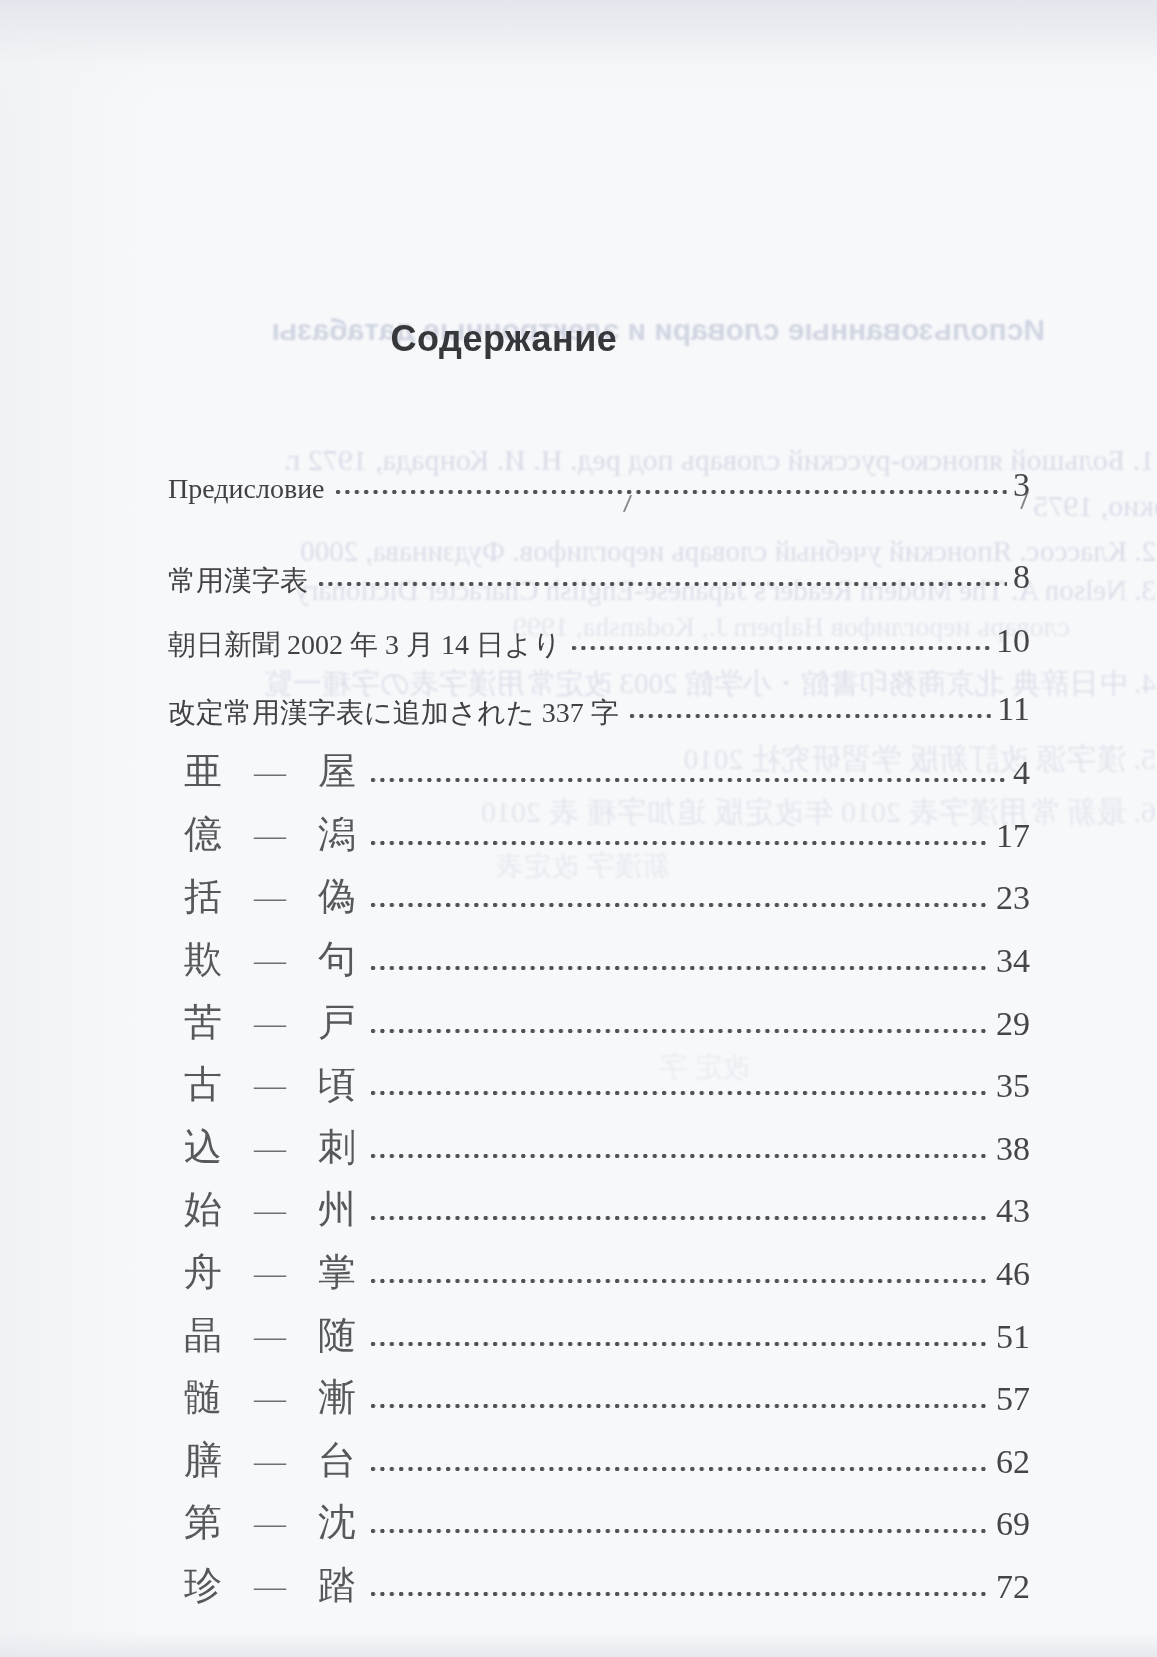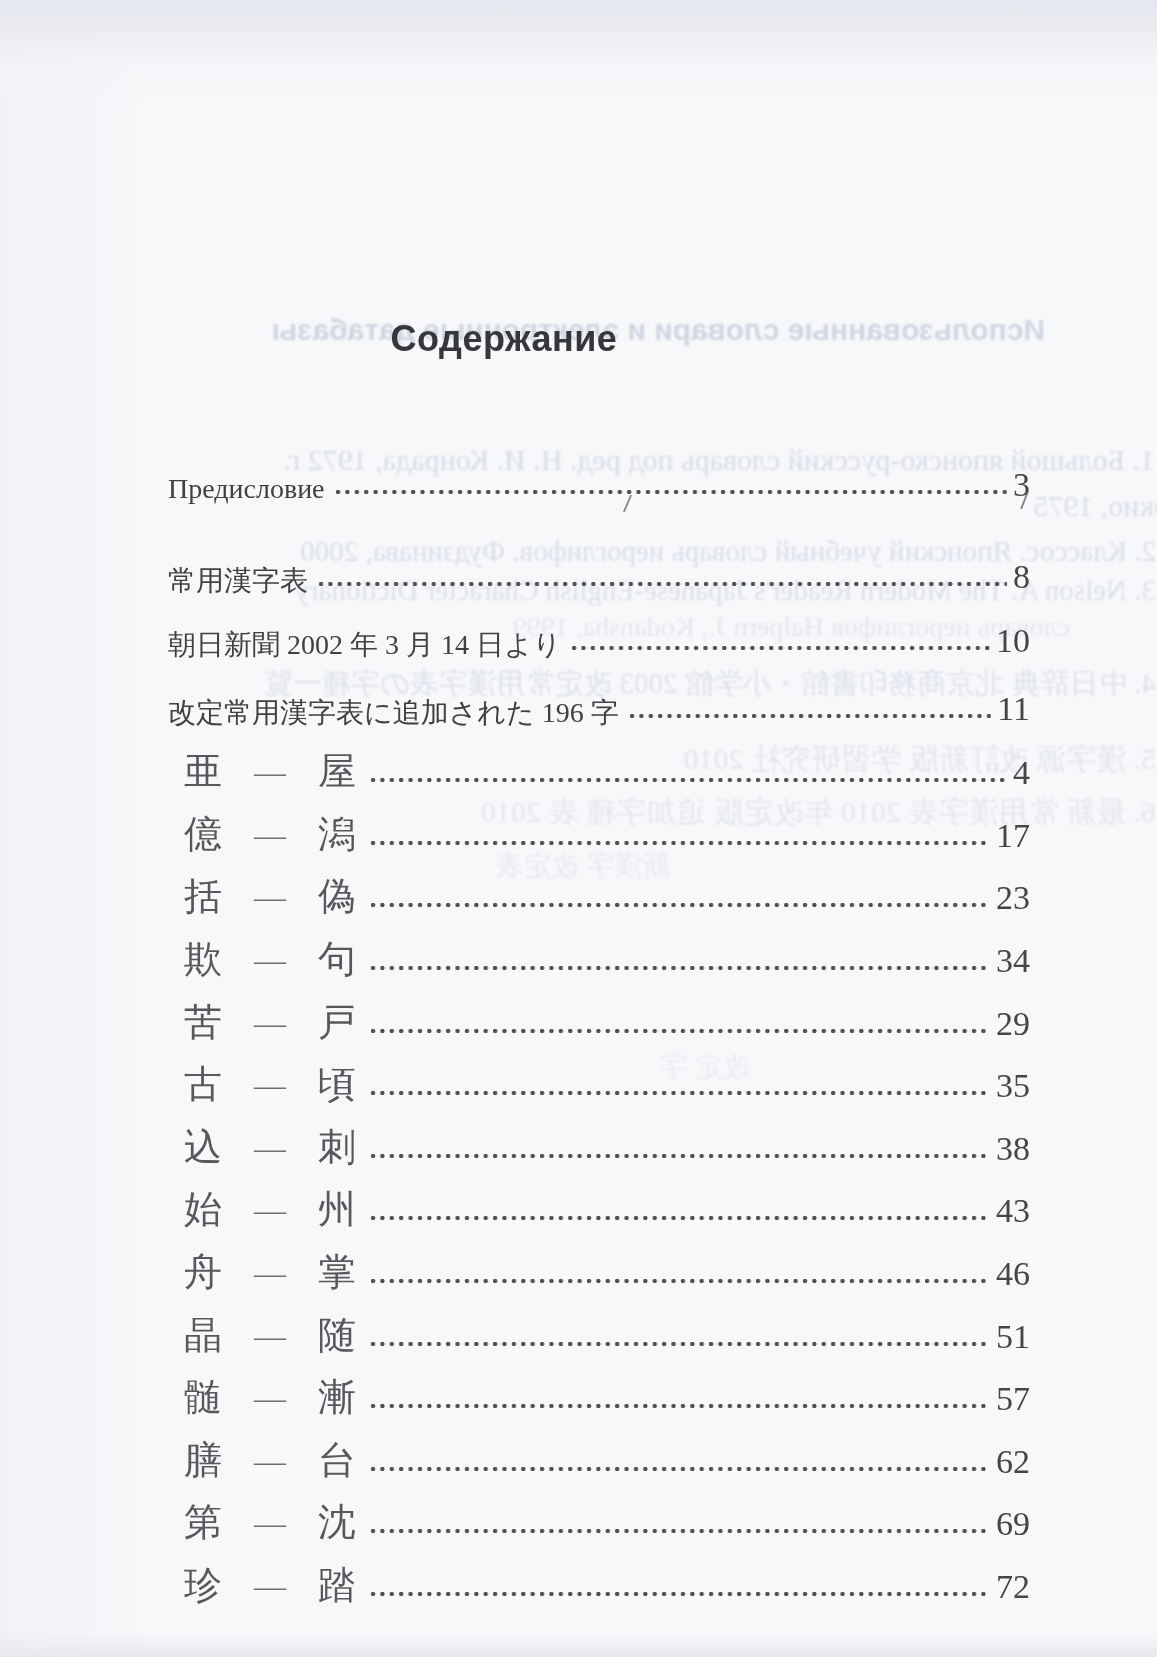--- a/index.html
+++ b/index.html
@@ -90,21 +90,21 @@
   <span class="lbl">常用漢字表</span>
   <span class="leader"></span>
   <span class="pg">8</span>
 </div>
 <div class="row r2">
   <span class="lbl">朝日新聞 2002 年 3 月 14 日より</span>
   <span class="leader"></span>
   <span class="pg">10</span>
 </div>
 <div class="row r3">
-  <span class="lbl">改定常用漢字表に追加された 196 字</span>
+  <span class="lbl">改定常用漢字表に追加された 337 字</span>
   <span class="leader"></span>
   <span class="pg">11</span>
 </div>
 
 <div class="row krow r4">
   <span class="k k1">亜</span>
   <span class="kd">—</span>
   <span class="k k2">屋</span>
   <span class="leader"></span>
   <span class="pg">4</span>

